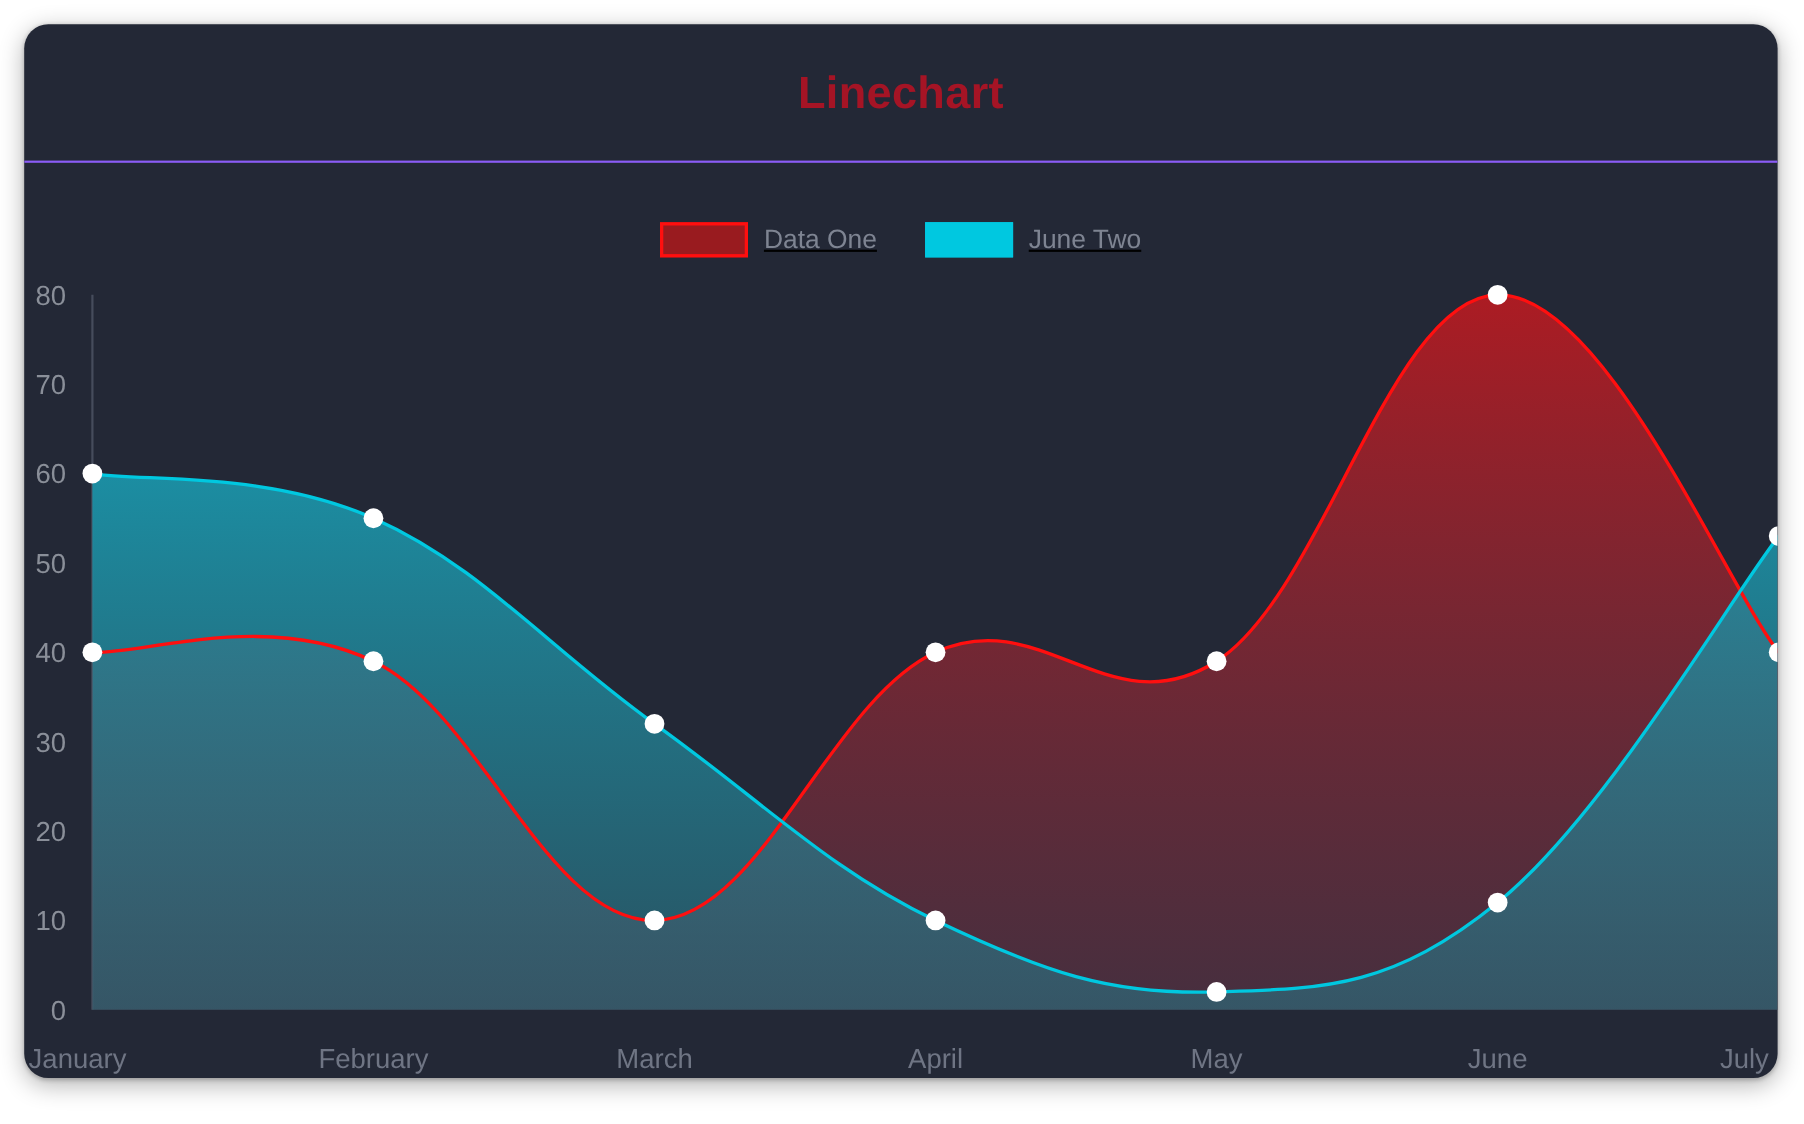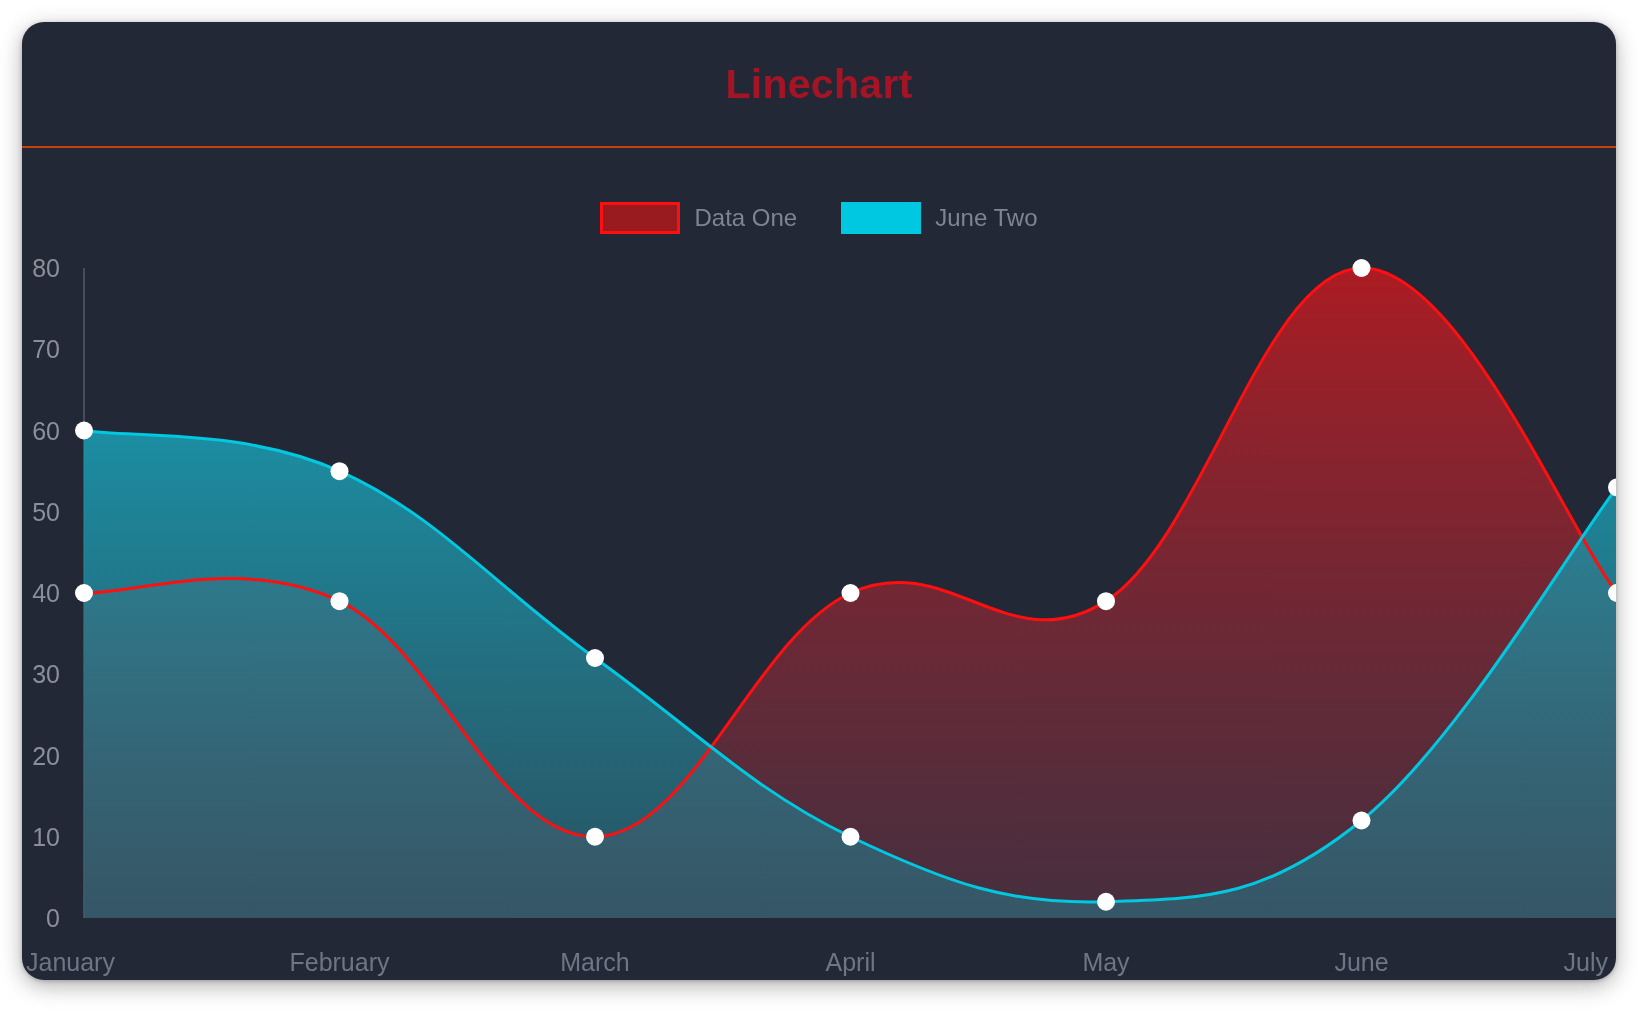--- a/index.html
+++ b/index.html
@@ -38,41 +38,42 @@
   #card-header {
     position: absolute;
     left: 0;
     top: 0;
     width: 1594px;
     height: 126px;
     box-sizing: border-box;
     display: flex;
     align-items: center;
     justify-content: center;
-    border-bottom: 2px solid #c2410c;
+    border-bottom: 2px solid #8b5cf6;
   }
   #chart-title {
     font-size: 41px;
     font-weight: bold;
     color: #a51425;
     letter-spacing: 0.3px;
     line-height: 1;
   }
 
   
   #legend {
     position: absolute;
     left: 0;
     top: 170px;
     width: 1594px;
     height: 52px;
     display: flex;
     align-items: center;
     justify-content: center;
     gap: 16px;
+    text-decoration: underline;
   }
   .legend-item {
     display: flex;
     align-items: center;
     margin: 0 14px;
   }
   .legend-swatch {
     width: 80px;
     height: 32px;
     box-sizing: border-box;

